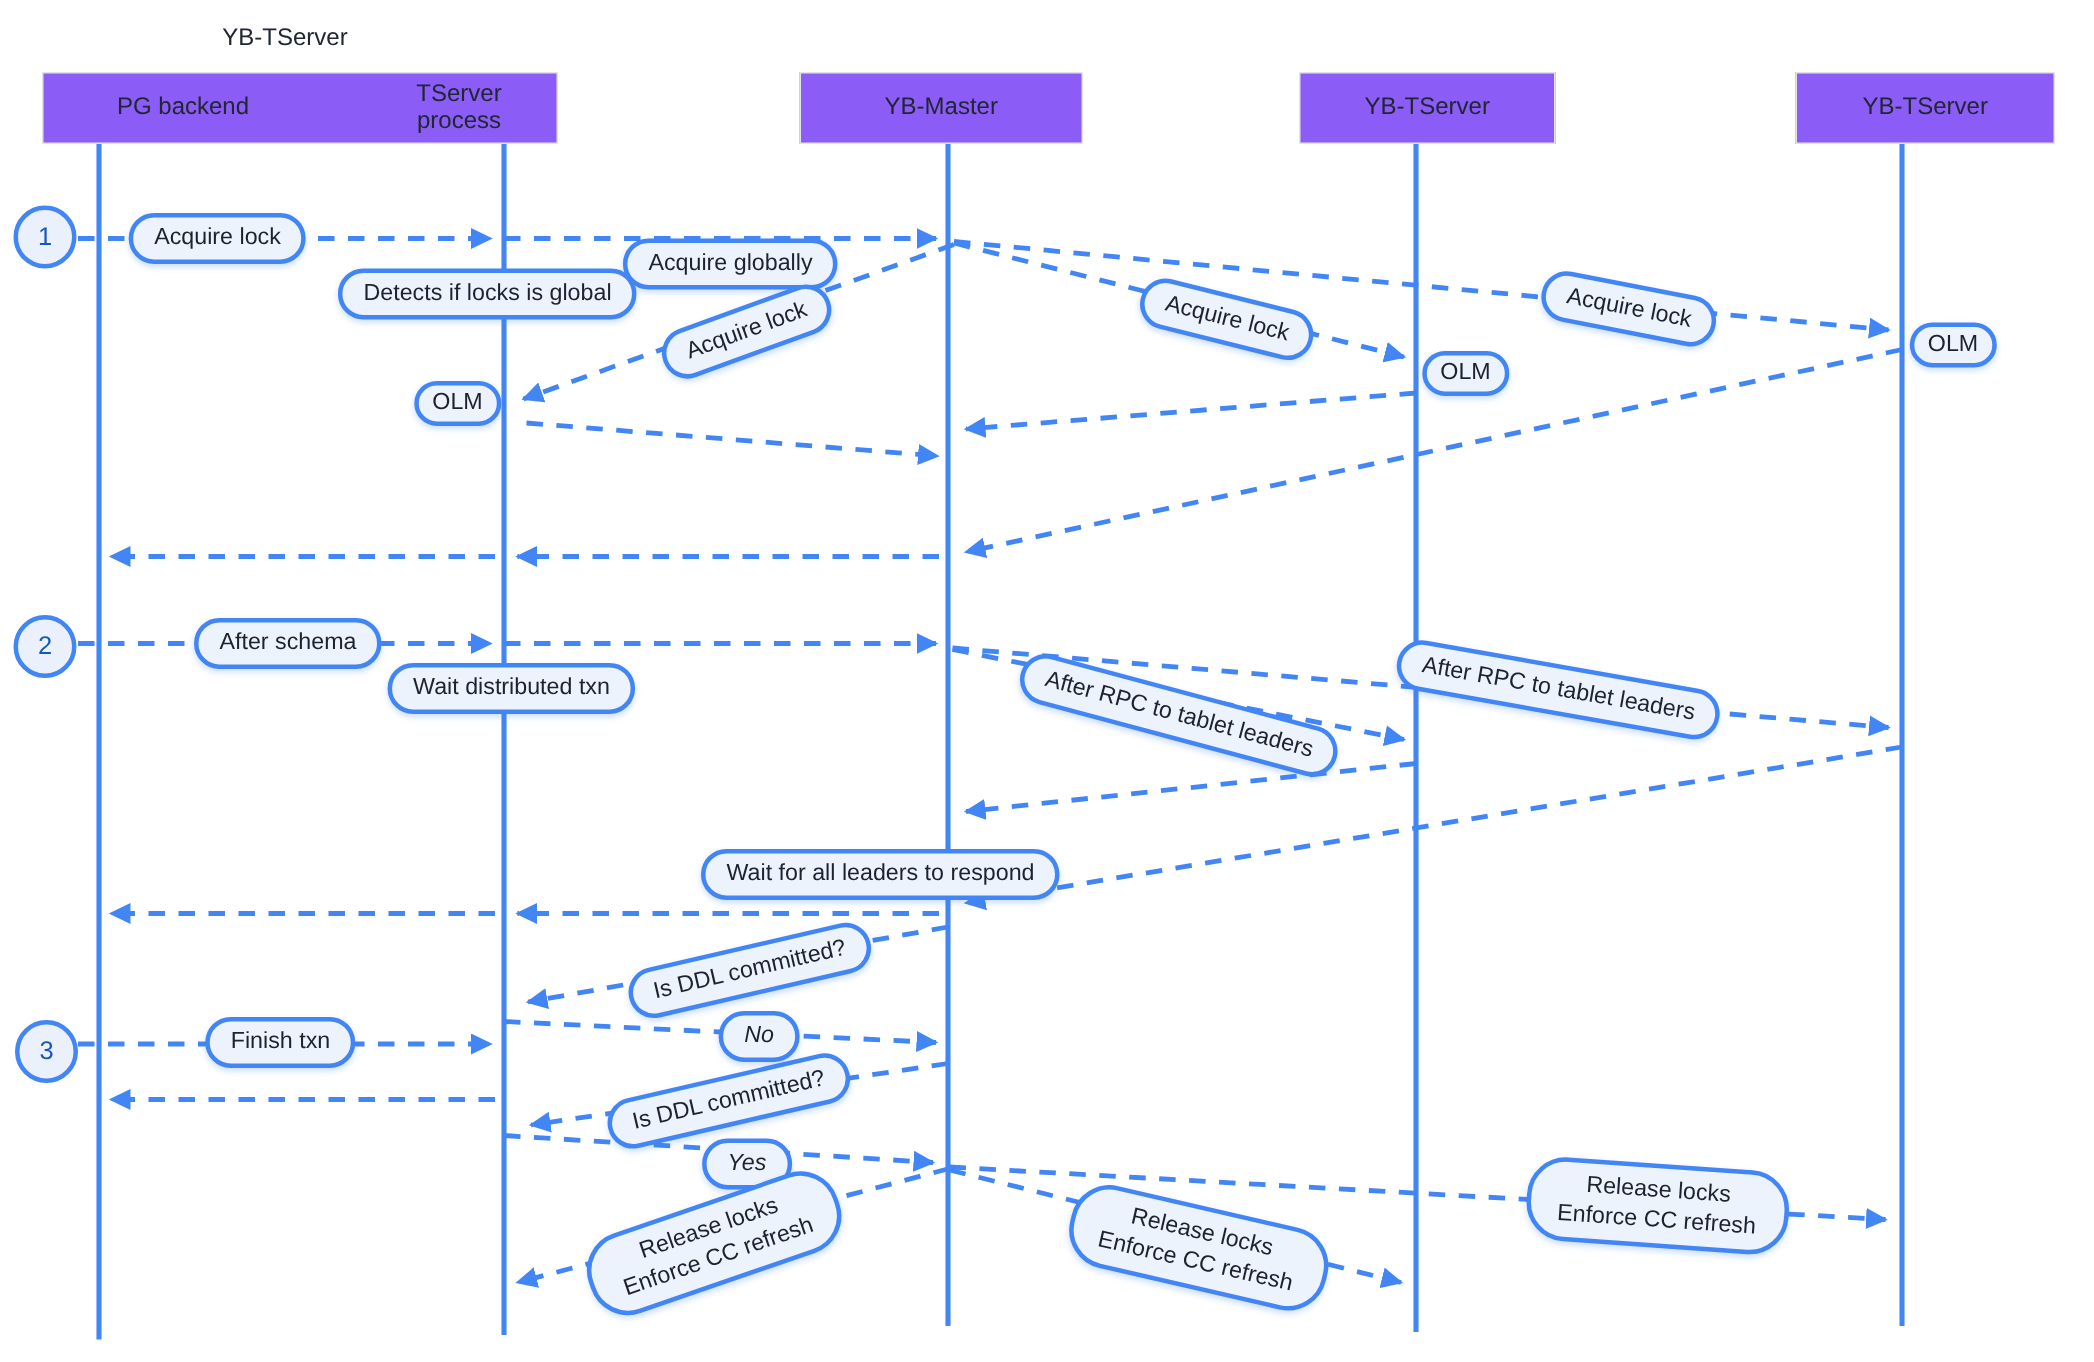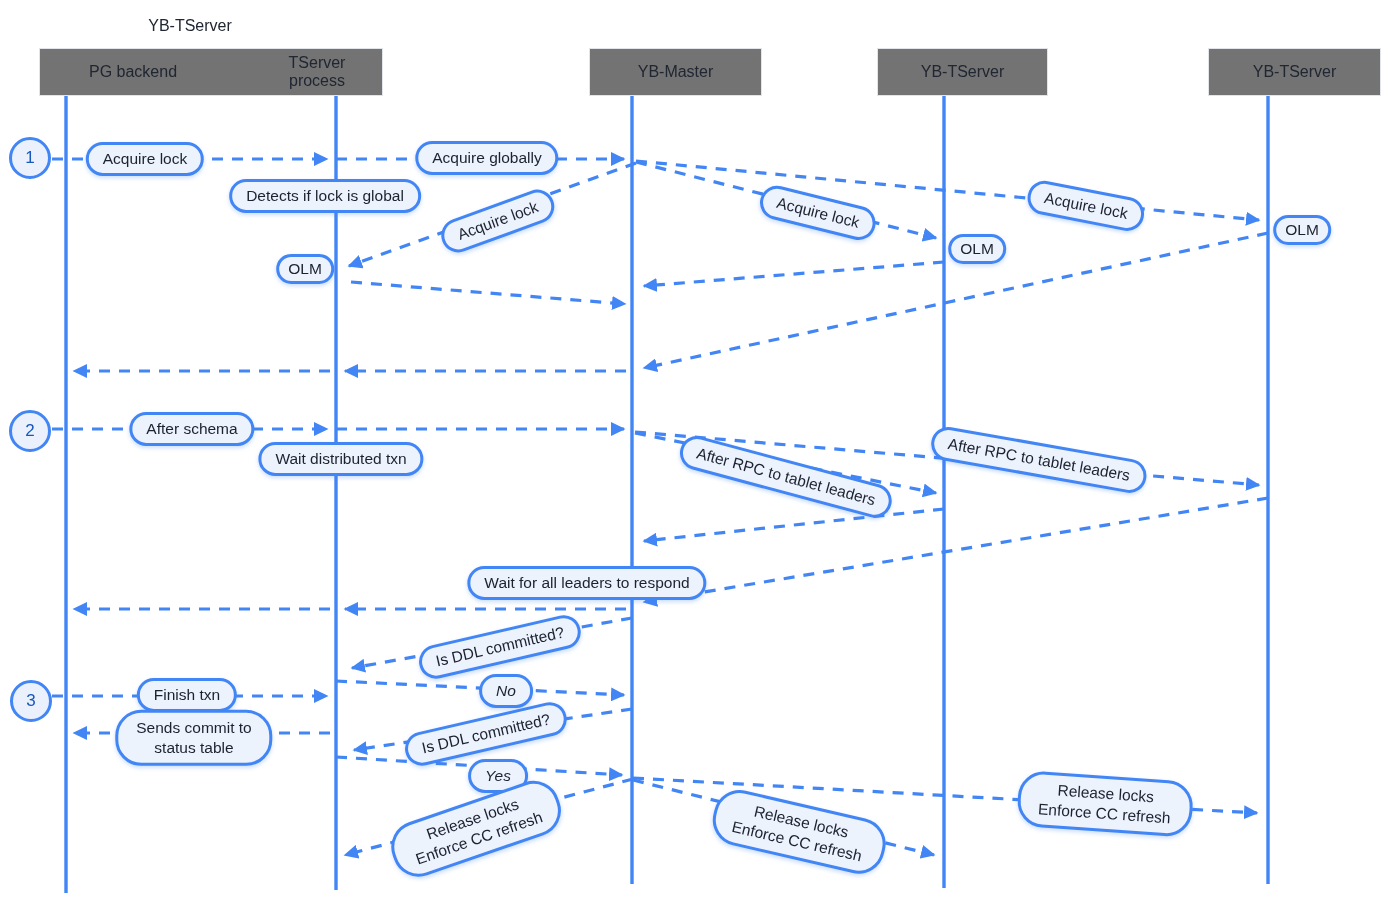--- a/index.html
+++ b/index.html
@@ -2,22 +2,22 @@
 <html><head>
 <meta charset="utf-8">
 <style>
   html,body{margin:0;padding:0;background:#ffffff;}
   #canvas{
     position:relative;width:1396px;height:908px;background:#ffffff;overflow:hidden;
     font-family:"Liberation Sans", sans-serif;color:#1f2430;padding-left:36px;
   }
   #wires{position:absolute;left:0;top:0;}
   .actor-box{
-    position:absolute;background:#737373;border:1.5px solid #e1e4e9;
-    box-sizing:border-box;display:flex;align-items:center;justify-content:center;margin-left:11px;
+    position:absolute;background:#8b5cf6;border:1.5px solid #e1e4e9;
+    box-sizing:border-box;display:flex;align-items:center;justify-content:center;
   }
   .actor-label{font-size:16px;color:#202632;}
   .group-title{position:absolute;font-size:16px;color:#202632;transform:translate(-50%,-50%);white-space:nowrap;}
   .pill{
     position:absolute;background:#ecf3fd;border:3px solid #4285f4;border-radius:999px;
     padding:4px 14px;font-size:15.5px;line-height:1.3;color:#1c2230;white-space:pre-line;
     text-align:center;transform-origin:center center;
     box-shadow:0 2px 4px rgba(66,133,244,0.28);
   }
   .pill.small{padding:2px 9px;}
@@ -83,55 +83,53 @@
       <line x1="633" y1="778" x2="1257" y2="813" marker-end="url(#arr)"></line>
     </g>
   </svg>
 
   <div class="group-title" style="left:190px;top:26px;">YB-TServer</div>
 
   <div class="actor-box" style="left:28px;top:48px;width:344px;height:48px;">
     <span class="actor-label" style="position:absolute;left:66px;transform:translateX(-50%);left:93px;">PG backend</span>
     <span class="actor-label" style="position:absolute;left:277px;transform:translateX(-50%);text-align:center;">TServer process</span>
   </div>
-  <div class="actor-box" style="left:578px;top:48px;width:173px;height:48px;align-items:center;">
+  <div class="actor-box" style="left:533px;top:48px;width:189px;height:48px;align-items:center;">
     <span class="actor-label">YB-Master</span>
   </div>
   <div class="actor-box" style="left:866px;top:48px;width:171px;height:48px;">
     <span class="actor-label">YB-TServer</span>
   </div>
   <div class="actor-box" style="left:1197px;top:48px;width:173px;height:48px;">
     <span class="actor-label">YB-TServer</span>
   </div>
 
   <div class="step-circle" style="left:30px;top:158px;">1</div>
   <div class="step-circle" style="left:30px;top:431px;">2</div>
   <div class="step-circle" style="left:31px;top:701px;">3</div>
 
   <div class="pill" style="left:145px;top:159px;transform:translate(-50%,-50%);">Acquire lock</div>
-  <div class="pill" style="left:487px;top:158px;transform:translate(-50%,-50%);">Acquire globally</div>
-  <div class="pill" style="left:325px;top:196px;transform:translate(-50%,-50%);">Detects if lock is global</div>
+  <div class="pill" style="left:487px;top:176px;transform:translate(-50%,-50%);">Acquire globally</div>
+  <div class="pill" style="left:325px;top:196px;transform:translate(-50%,-50%);">Detects if locks is global</div>
   <div class="pill" style="left:498px;top:221px;transform:translate(-50%,-50%) rotate(-20deg);">Acquire lock</div>
   <div class="pill" style="left:818px;top:213px;transform:translate(-50%,-50%) rotate(14deg);">Acquire lock</div>
   <div class="pill" style="left:1086px;top:206px;transform:translate(-50%,-50%) rotate(11deg);">Acquire lock</div>
   <div class="pill small" style="left:305px;top:269px;transform:translate(-50%,-50%);">OLM</div>
   <div class="pill small" style="left:977px;top:249px;transform:translate(-50%,-50%);">OLM</div>
   <div class="pill small" style="left:1302px;top:230px;transform:translate(-50%,-50%);">OLM</div>
 
   <div class="pill" style="left:192px;top:429px;transform:translate(-50%,-50%);text-align:center;">After schema</div>
   <div class="pill" style="left:341px;top:459px;transform:translate(-50%,-50%);">Wait distributed txn</div>
   <div class="pill" style="left:786px;top:477px;transform:translate(-50%,-50%) rotate(15deg);">After RPC to tablet leaders</div>
   <div class="pill" style="left:1039px;top:460px;transform:translate(-50%,-50%) rotate(10deg);">After RPC to tablet leaders</div>
   <div class="pill" style="left:587px;top:583px;transform:translate(-50%,-50%);">Wait for all leaders to respond</div>
 
   <div class="pill" style="left:500px;top:647px;transform:translate(-50%,-50%) rotate(-13deg);">Is DDL committed?</div>
   <div class="pill italic" style="left:506px;top:691px;transform:translate(-50%,-50%);">No</div>
   <div class="pill" style="left:187px;top:695px;transform:translate(-50%,-50%);">Finish txn</div>
-  <div class="pill two-line" style="left:194px;top:738px;transform:translate(-50%,-50%);">Sends commit to
-status table</div>
   <div class="pill" style="left:486px;top:734px;transform:translate(-50%,-50%) rotate(-13deg);">Is DDL committed?</div>
   <div class="pill italic" style="left:498px;top:776px;transform:translate(-50%,-50%);">Yes</div>
   <div class="pill two-line" style="left:476px;top:829px;transform:translate(-50%,-50%) rotate(-19deg);">Release locks
 Enforce CC refresh</div>
   <div class="pill two-line" style="left:799px;top:832px;transform:translate(-50%,-50%) rotate(13deg);">Release locks
 Enforce CC refresh</div>
   <div class="pill two-line" style="left:1105px;top:804px;transform:translate(-50%,-50%) rotate(4deg);">Release locks
 Enforce CC refresh</div>
 
 </div>

